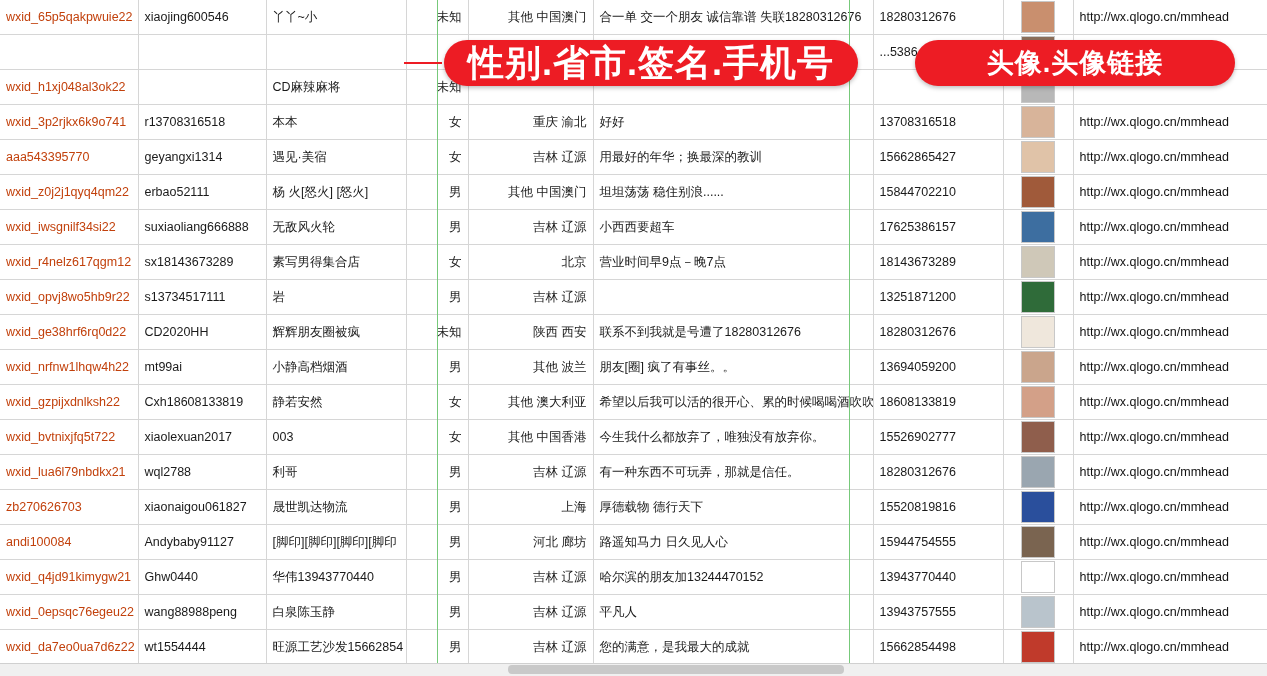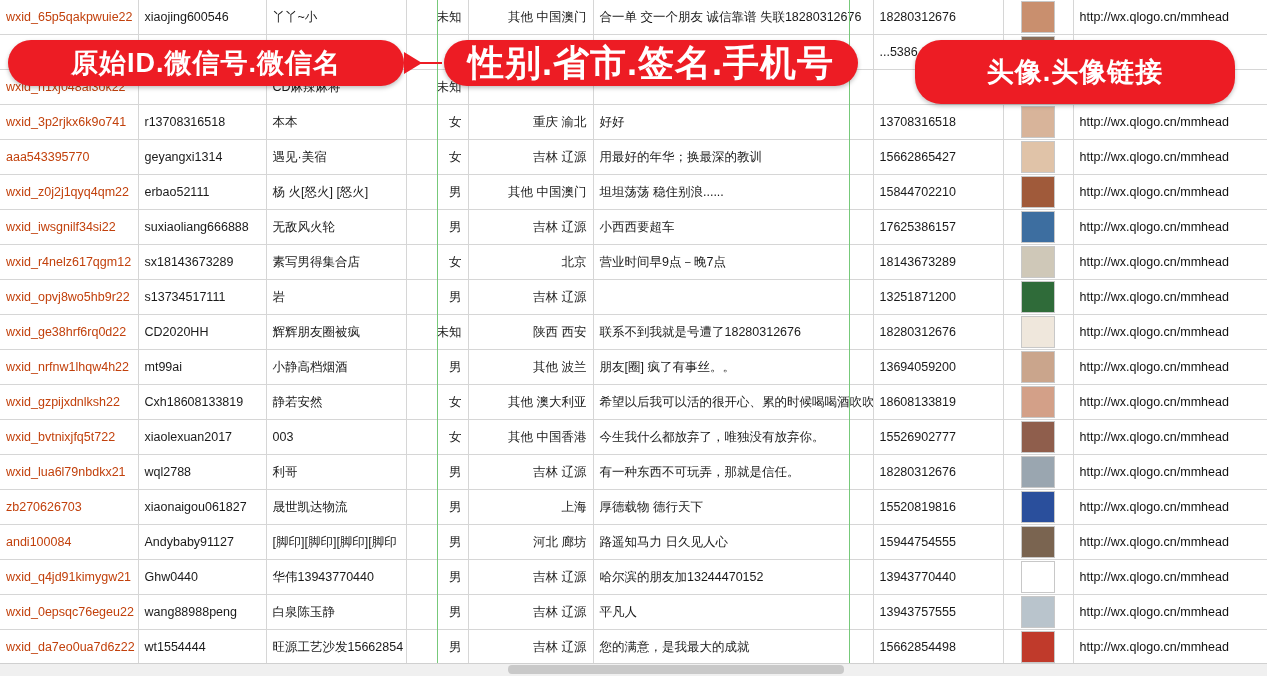--- a/index.html
+++ b/index.html
@@ -95,21 +95,21 @@
     width: 396px; height: 46px;
     font-size: 27px;
   }
   #callout-2 {
     left: 444px; top: 40px;
     width: 414px; height: 46px;
     font-size: 36px;
   }
   #callout-3 {
     left: 915px; top: 40px;
-    width: 320px; height: 64px;
+    width: 320px; height: 46px;
     font-size: 27px;
   }
   
   .tail {
     position: absolute;
     width: 0; height: 0;
     border-top: 11px solid transparent;
     border-bottom: 11px solid transparent;
     border-left: 18px solid #ed1c24;
     top: 12px;
@@ -385,24 +385,20 @@
           <td class="phone"></td>
           <td class="avatar"><span class="thumb" style="background: rgb(209, 74, 74);"><span class="t-text"></span></span></td>
           <td class="link"></td>
         </tr>
       </tbody>
   </table>
 
   <div class="col-divider" id="div-a"></div>
   <div class="col-divider" id="div-b"></div>
 
-  <div class="callout" id="callout-1">
-    <span class="txt">原始ID.微信号.微信名</span>
-    <span class="tail" id="tail-1"></span>
-  </div>
   <div class="arrow-connector" id="conn-1"></div>
 
   <div class="callout" id="callout-2">
     <span class="txt">性别.省市.签名.手机号</span>
 
   </div>
 
   <div class="callout" id="callout-3">
     <span class="txt">头像.头像链接</span>
   </div>

